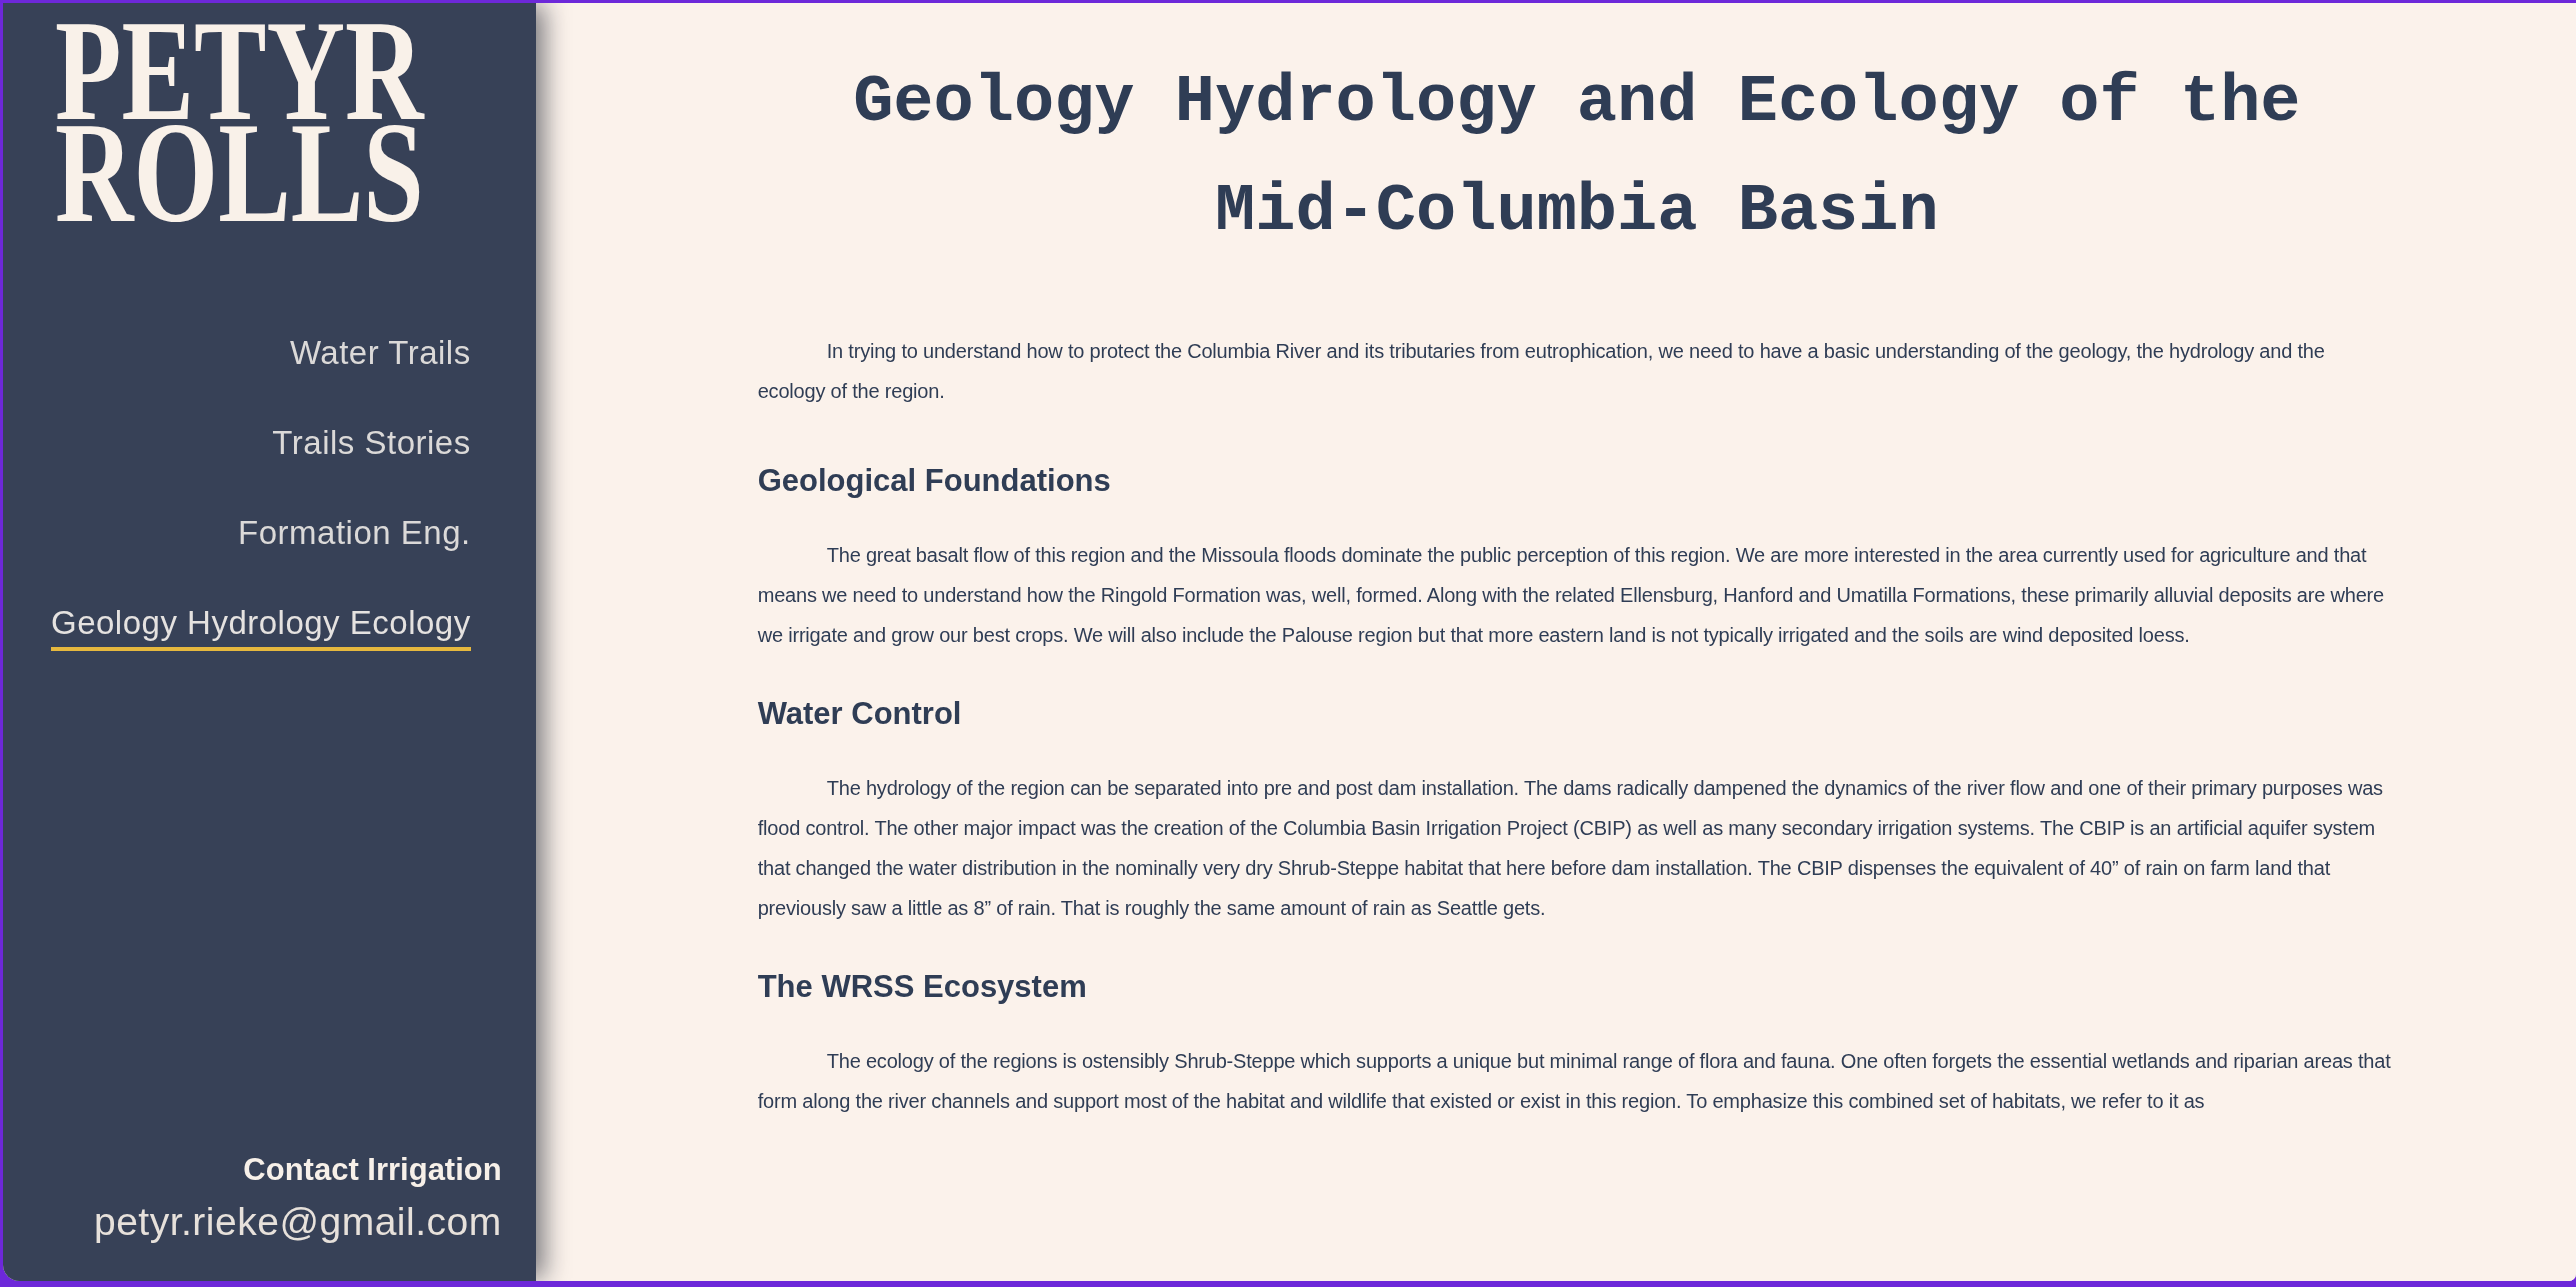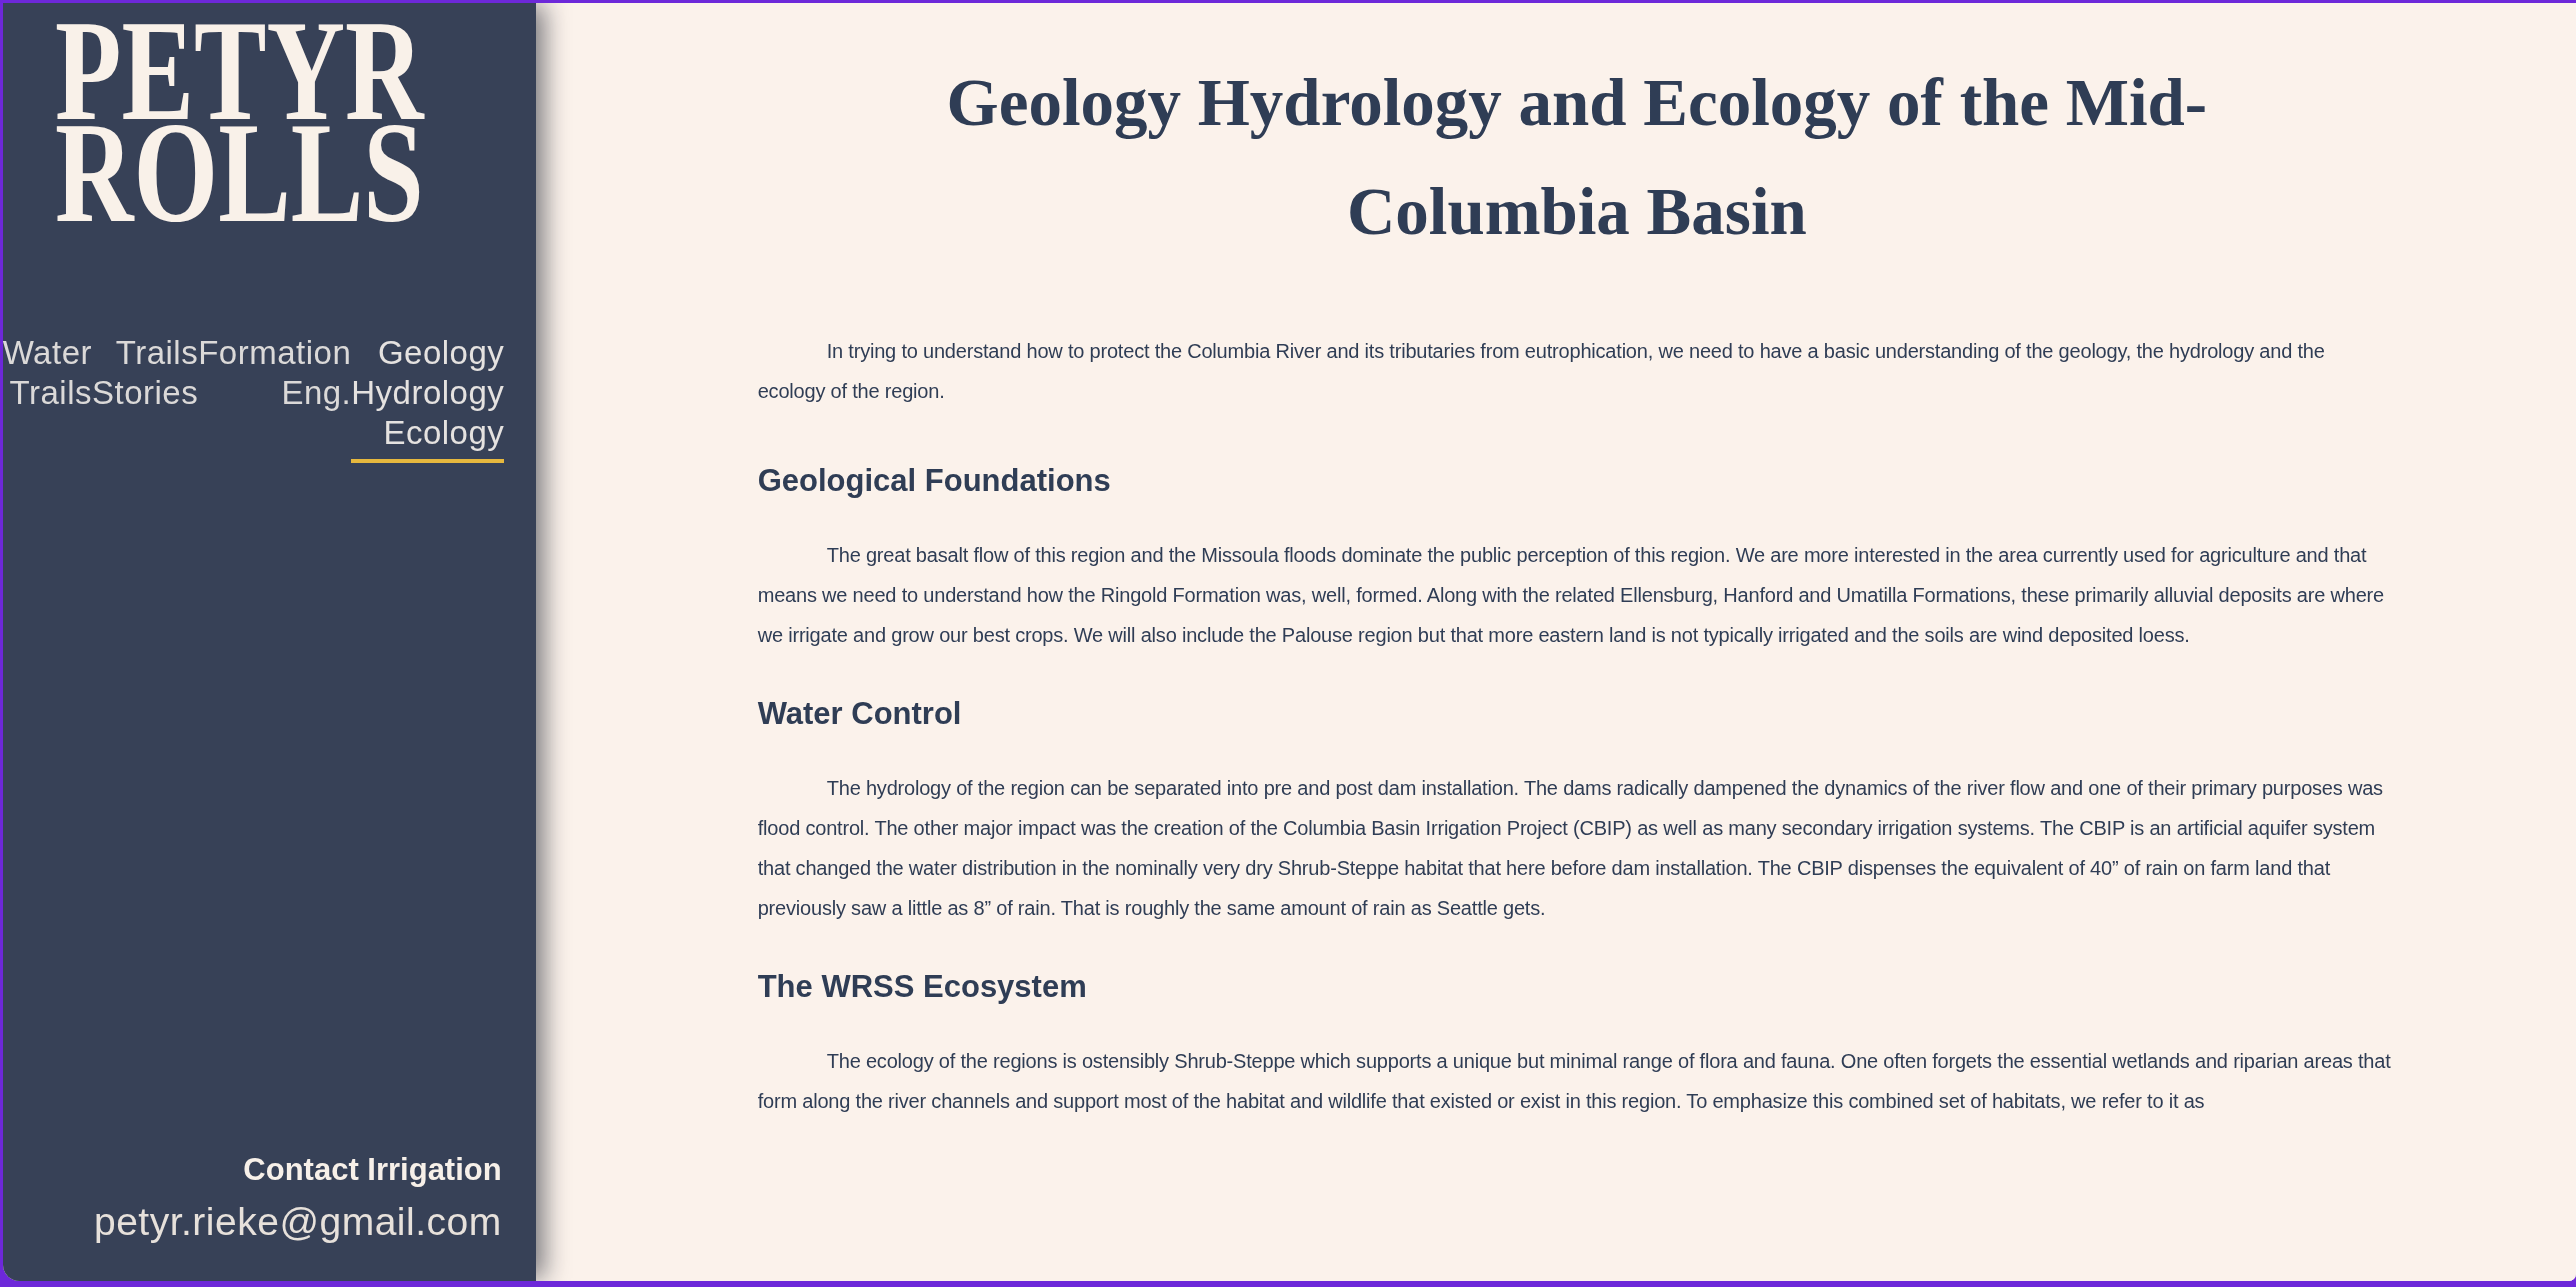--- a/index.html
+++ b/index.html
@@ -46,21 +46,22 @@
     color: #F9F1E9;
     transform: scaleX(0.75);
     transform-origin: left top;
     cursor: pointer;
     white-space: nowrap;
   }
   .logo span { display: block; }
   .nav {
     margin-top: 110px;
     display: flex;
-    flex-direction: row;
+    flex-direction: column;
+    align-items: flex-end;
     padding-right: 65px;
   }
   .nav-item {
     font-family: "Liberation Sans", sans-serif;
     font-weight: 300;
     font-size: 33px;
     line-height: 40px;
     letter-spacing: 0.5px;
     color: #DBD9D8;
     margin-bottom: 50px;
@@ -94,21 +95,21 @@
   }
   
   .content {
     flex: 1;
     background: #FBF2EB;
     padding: 45px 180px 0 222px;
     overflow: hidden;
     color: #2F3D55;
   }
   .content h1 {
-    font-family: Liberation Serif, serif;
+    font-family: Liberation Mono, monospace;
     font-weight: 600;
     font-size: 67px;
     line-height: 109px;
     text-align: center;
     color: #2F3D55;
     margin: 0 auto;
     max-width: 1465px;
   }
   .content h2 {
     font-family: "Liberation Sans", sans-serif;

